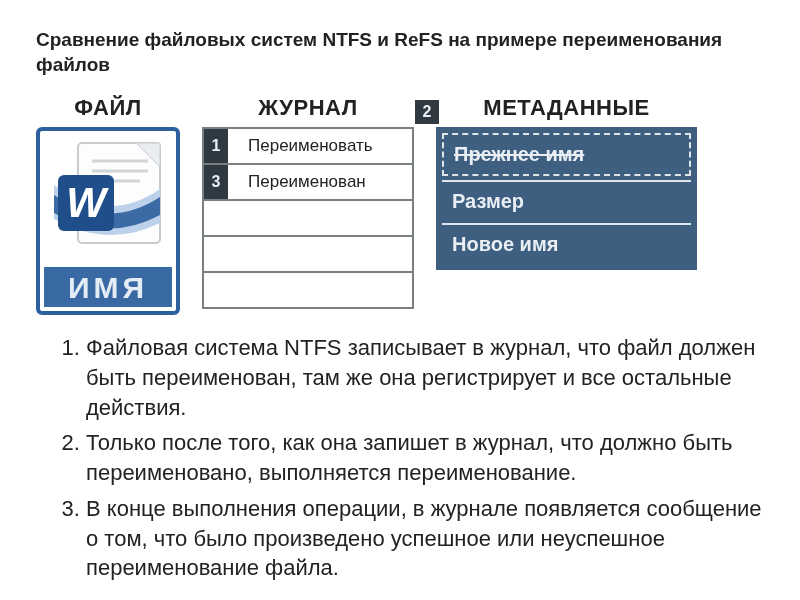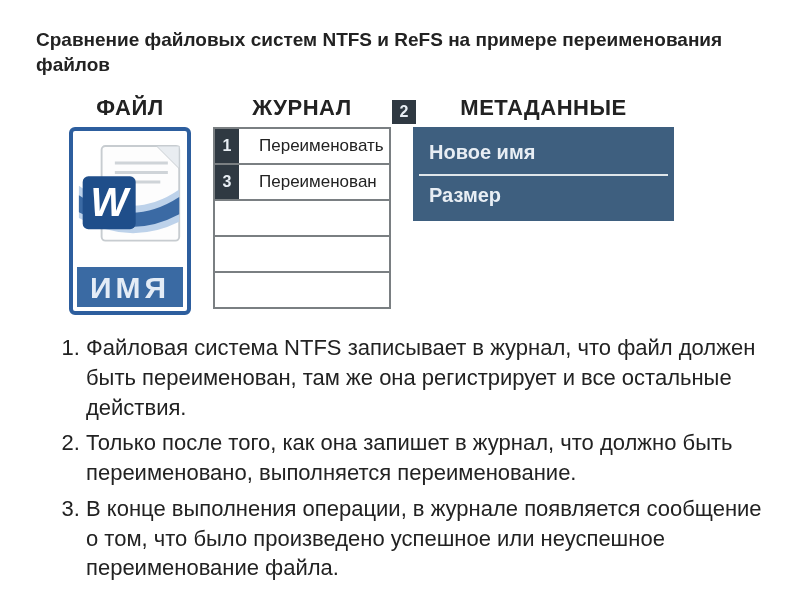--- a/index.html
+++ b/index.html
@@ -30,21 +30,21 @@
     font-family: "Arial Narrow", Arial, sans-serif;
     font-stretch: condensed;
     font-size: 22px;
     font-weight: bold;
     letter-spacing: .5px;
     margin-bottom: 6px;
     text-align: center;
   }
 
   
-  .file-col { width: 122px; margin-left: 33px; }
+  .file-col { width: 144px; }
   .file-frame {
     border: 4px solid #2d5e9e;
     border-radius: 6px;
     padding: 4px;
     background: #fff;
   }
   .file-icon-wrap {
     display: flex;
     align-items: center;
     justify-content: center;
@@ -57,21 +57,21 @@
     color: #e4ecf6;
     font-family: "Arial Narrow", Arial, sans-serif;
     font-stretch: condensed;
     font-size: 30px;
     font-weight: bold;
     letter-spacing: 4px;
     text-align: center;
   }
 
   
-  .journal-col { width: 178px; position: relative; }
+  .journal-col { width: 212px; position: relative; }
   .journal-stack {
     border-left: 2px solid #7a7f82;
     border-right: 2px solid #7a7f82;
     border-bottom: 2px solid #7a7f82;
   }
   .j-row {
     border-top: 2px solid #7a7f82;
     height: 34px;
     display: flex;
     align-items: center;
@@ -187,22 +187,23 @@
       <div class="j-row"></div>
       <div class="j-row"></div>
     </div>
 
     <div class="connector">2</div>
   </div>
 
   <div class="meta-col">
     <div class="col-head">МЕТАДАННЫЕ</div>
     <div class="meta-stack">
+      <div class="m-row m-old">Прежнее имя</div>
+      <div class="m-row">Размер</div>
       <div class="m-row">Новое имя</div>
-      <div class="m-row">Размер</div>
     </div>
   </div>
 
 </div>
 
 <ol class="steps">
   <li>Файловая система NTFS записывает в журнал, что файл должен быть переименован, там же она регистрирует и все остальные действия.</li>
   <li>Только после того, как она запишет в журнал, что должно быть переименовано, выполняется переименование.</li>
   <li>В конце выполнения операции, в журнале появляется сообщение о том, что было произведено успешное или неуспешное переименование файла.</li>
 </ol>

